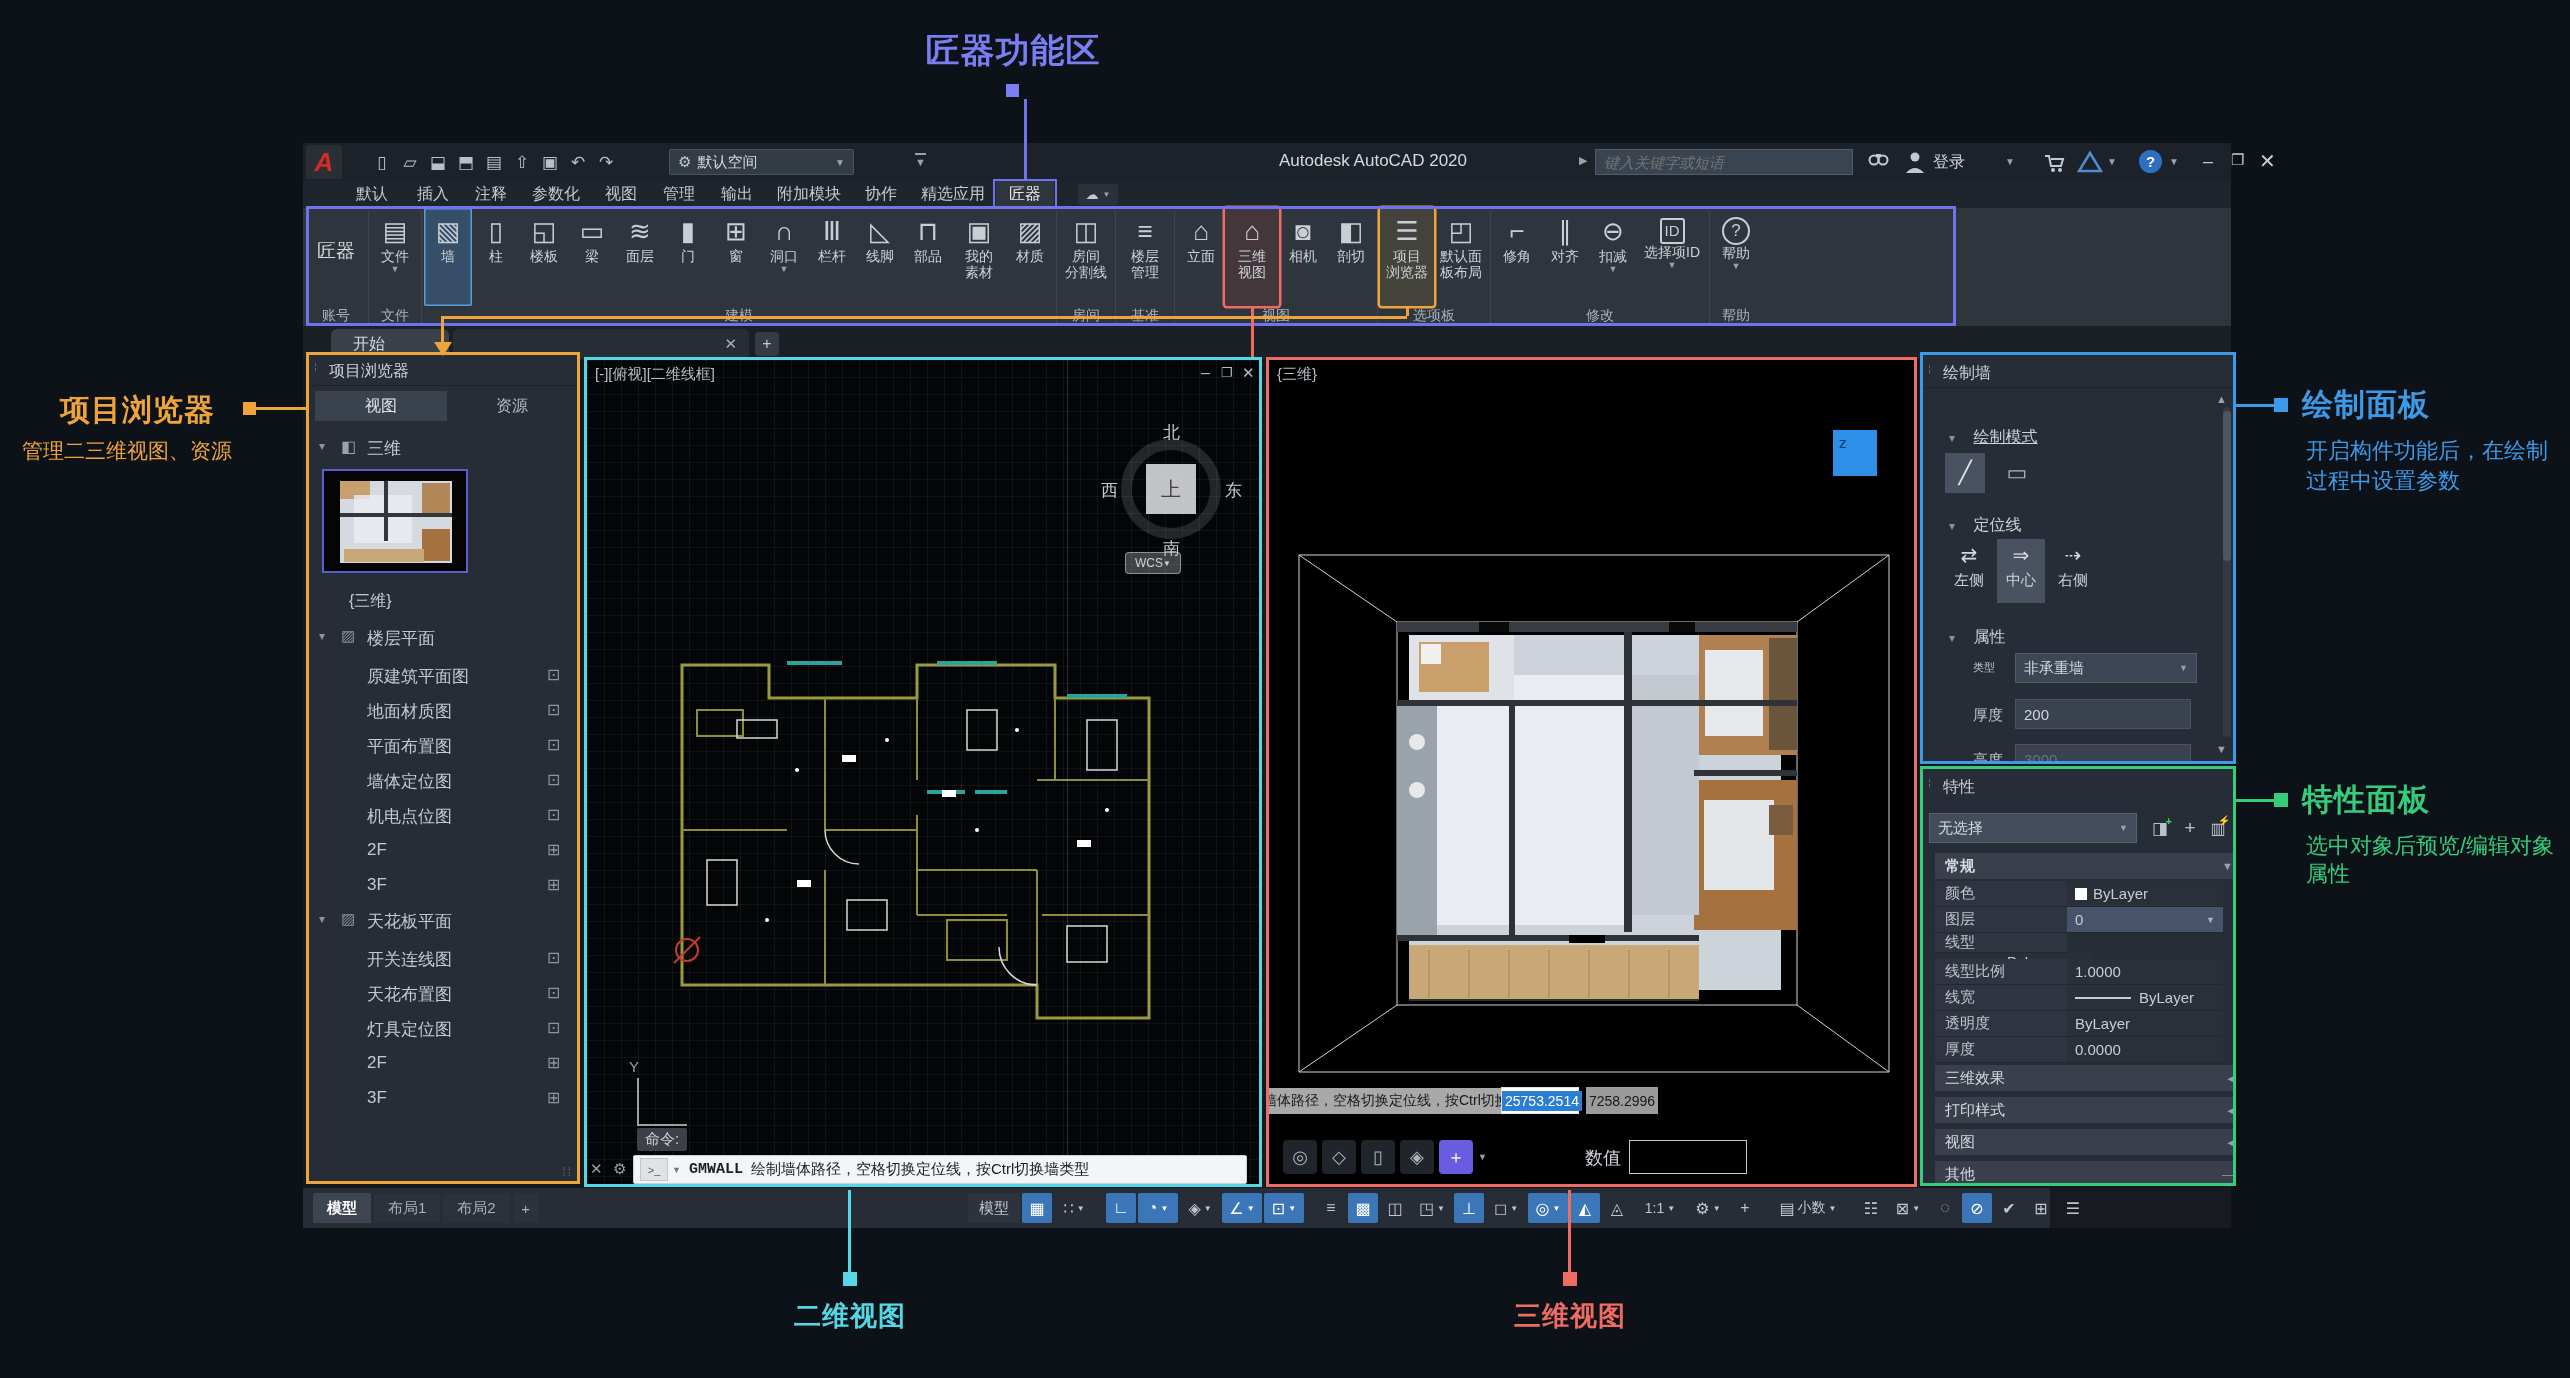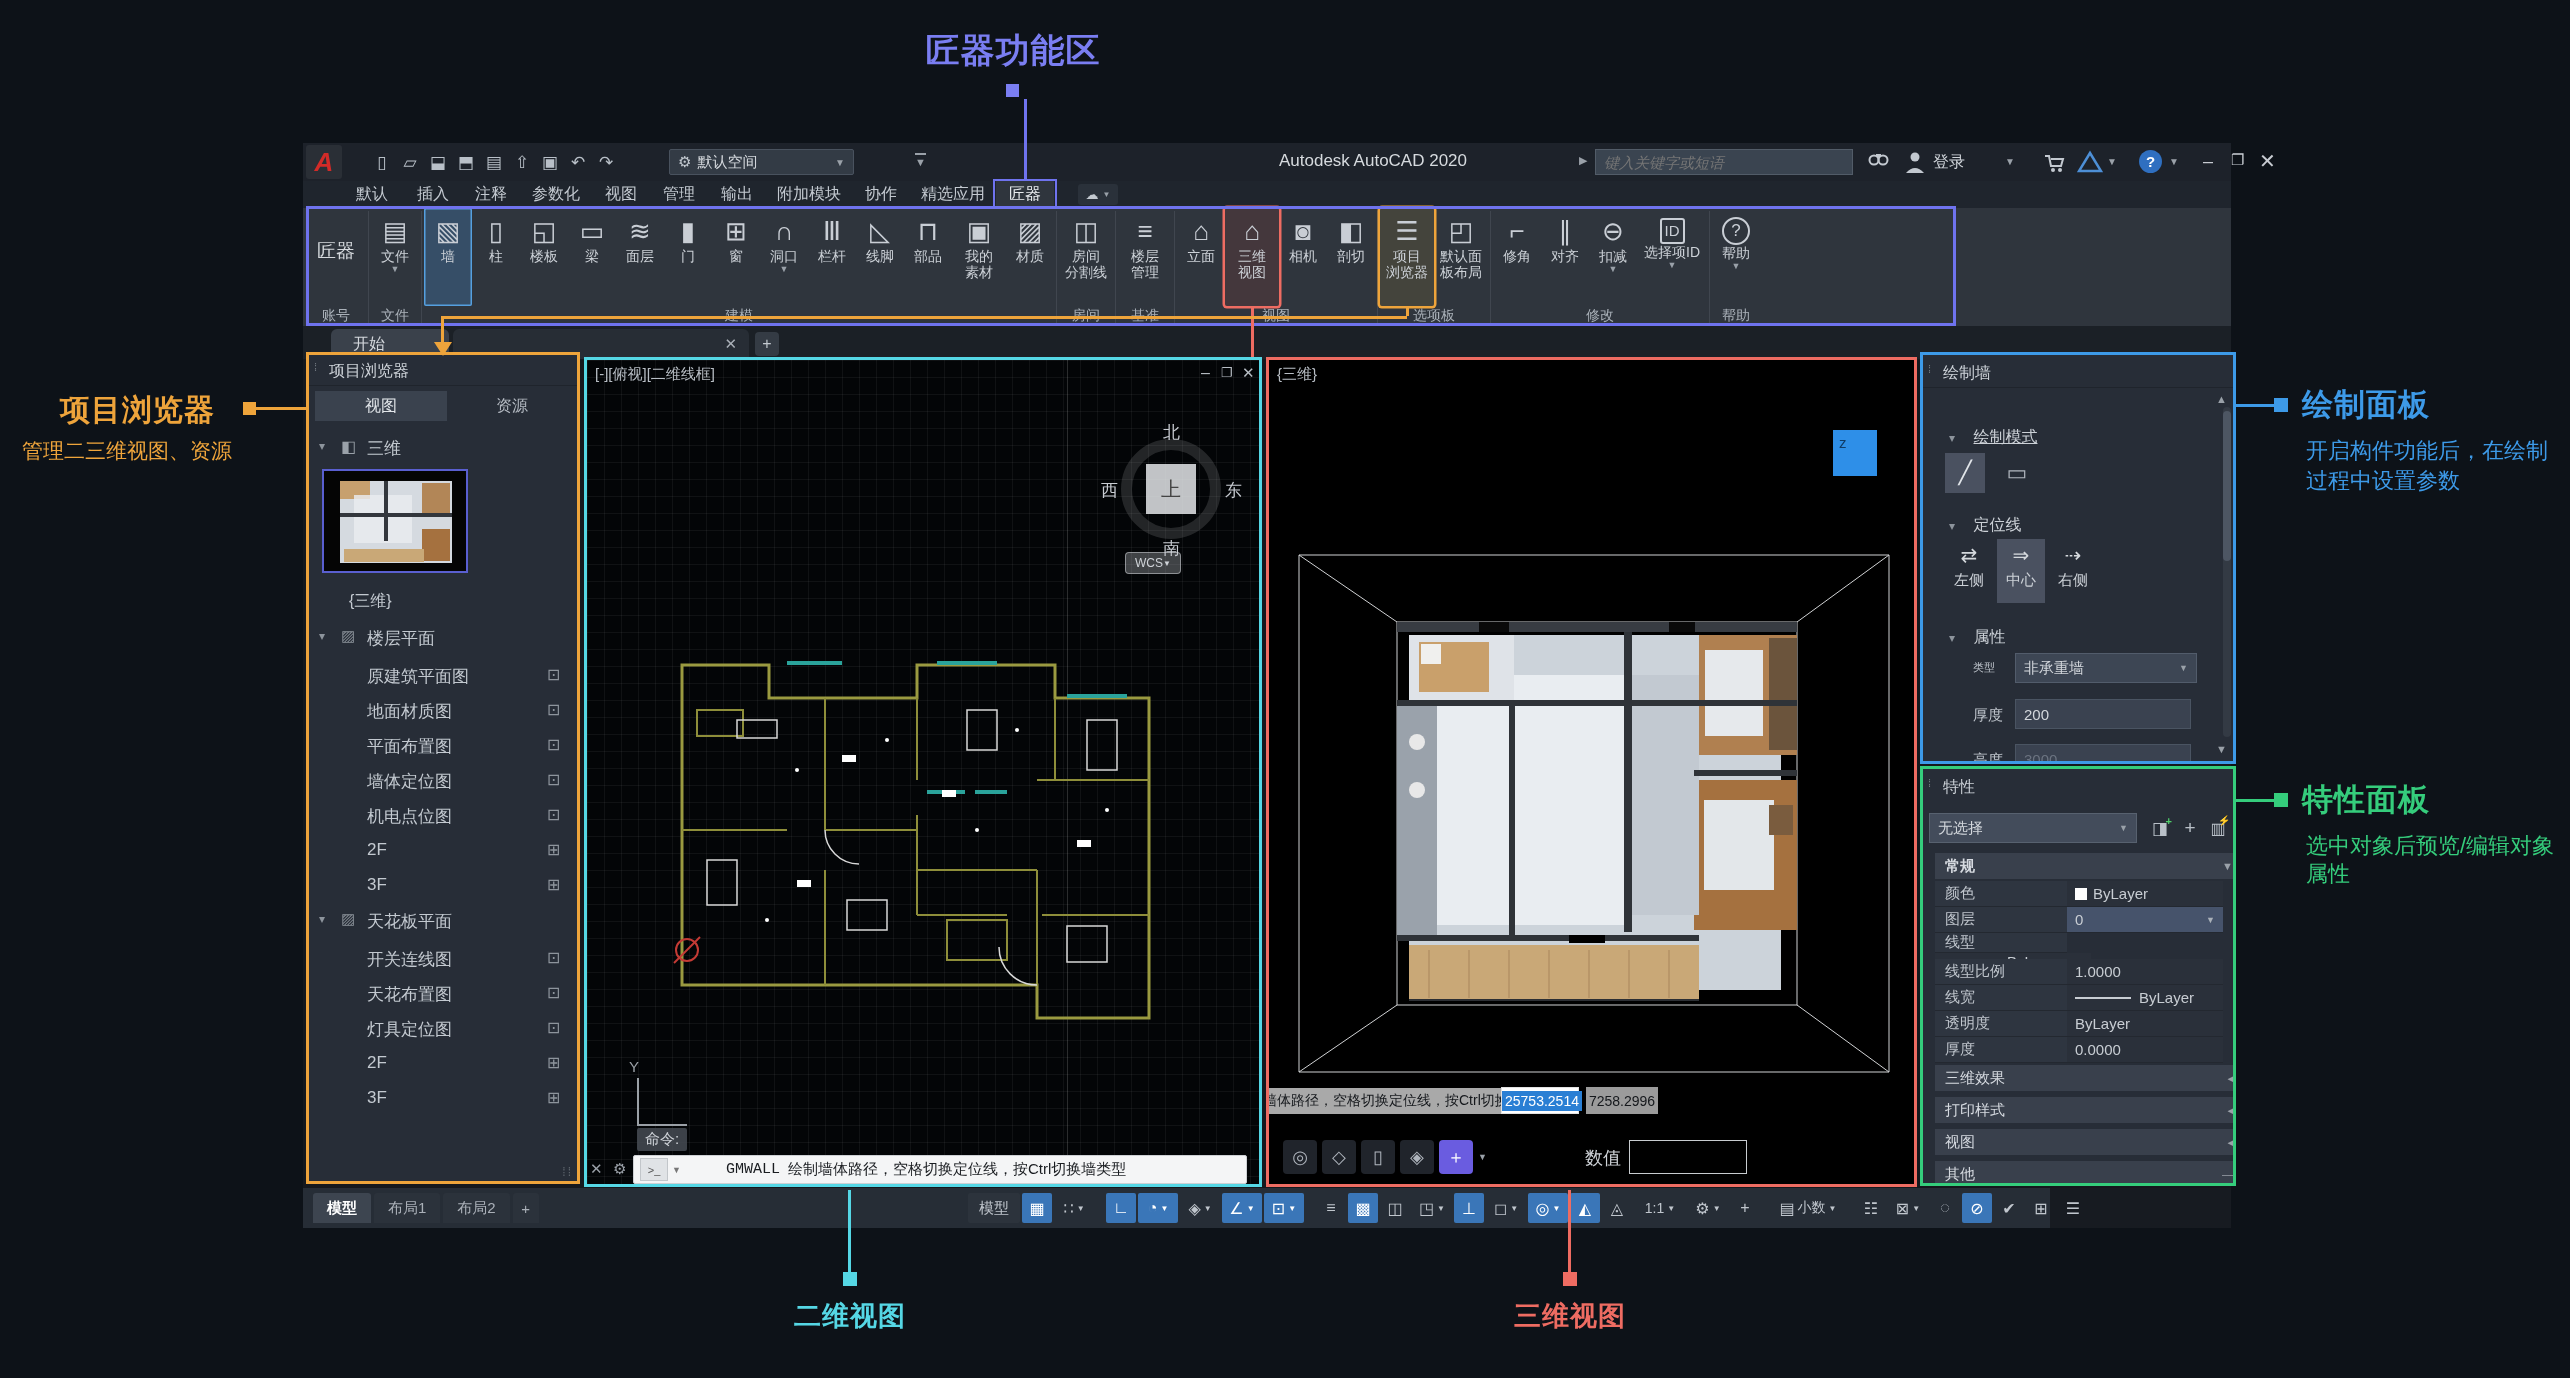--- a/index.html
+++ b/index.html
@@ -538,21 +538,21 @@
           <div class="abs" style="left:14px;top:20px;width:2px;height:48px;background:#9aa0a6;"></div>
           <div class="abs" style="left:14px;top:66px;width:50px;height:2px;background:#9aa0a6;"></div>
         </div>
 
         <div class="abs" style="left:50px;top:768px;background:rgba(70,76,84,.85);color:#cfd3d8;font-size:15px;padding:2px 8px;border-radius:2px;">命令:</div>
         <div class="abs" style="left:3px;top:800px;font-size:15px;color:#9aa0a8;">✕</div>
         <div class="abs" style="left:26px;top:800px;font-size:15px;color:#9aa0a8;">⚙</div>
         <div class="abs" style="left:46px;top:795px;width:614px;height:29px;background:#f4f5f6;border:1px solid #cdd0d4;border-radius:2px;display:flex;align-items:center;box-sizing:border-box;">
           <span style="margin:0 4px 0 6px;width:26px;height:21px;background:#e0e3e6;border:1px solid #c2c6ca;display:inline-flex;align-items:center;justify-content:center;font-size:11px;color:#555;">&gt;_</span>
           <span style="font-size:9px;color:#777;margin-right:8px;">▼</span>
-          <span style="font-family:'Liberation Mono',monospace;font-weight:normal;font-size:15px;color:#1a1d21;margin-right:8px;margin-left:37px;">GMWALL</span>
+          <span style="font-family:'Liberation Mono',monospace;font-weight:bold;font-size:15px;color:#1a1d21;margin-right:8px;">GMWALL</span>
           <span style="font-size:15px;color:#1a1d21;">绘制墙体路径，空格切换定位线，按Ctrl切换墙类型</span>
         </div>
       </div>
 
       <div class="abs" style="left:963px;top:-2px;width:651px;height:830px;border:3px solid #ee6c62;box-sizing:border-box;background:#000;overflow:hidden;">
         <div class="abs" style="left:8px;top:5px;font-size:15px;color:#b8bec5;">{三维}</div>
 
         <svg class="abs" style="left:0;top:0;" width="645" height="824" viewBox="0 0 645 824">
           <g stroke="#e8eaec" stroke-width="1" fill="none" opacity="0.9">
             <path d="M30,195 H620 M30,712 H620 M30,195 V712 M620,195 V712"></path>

